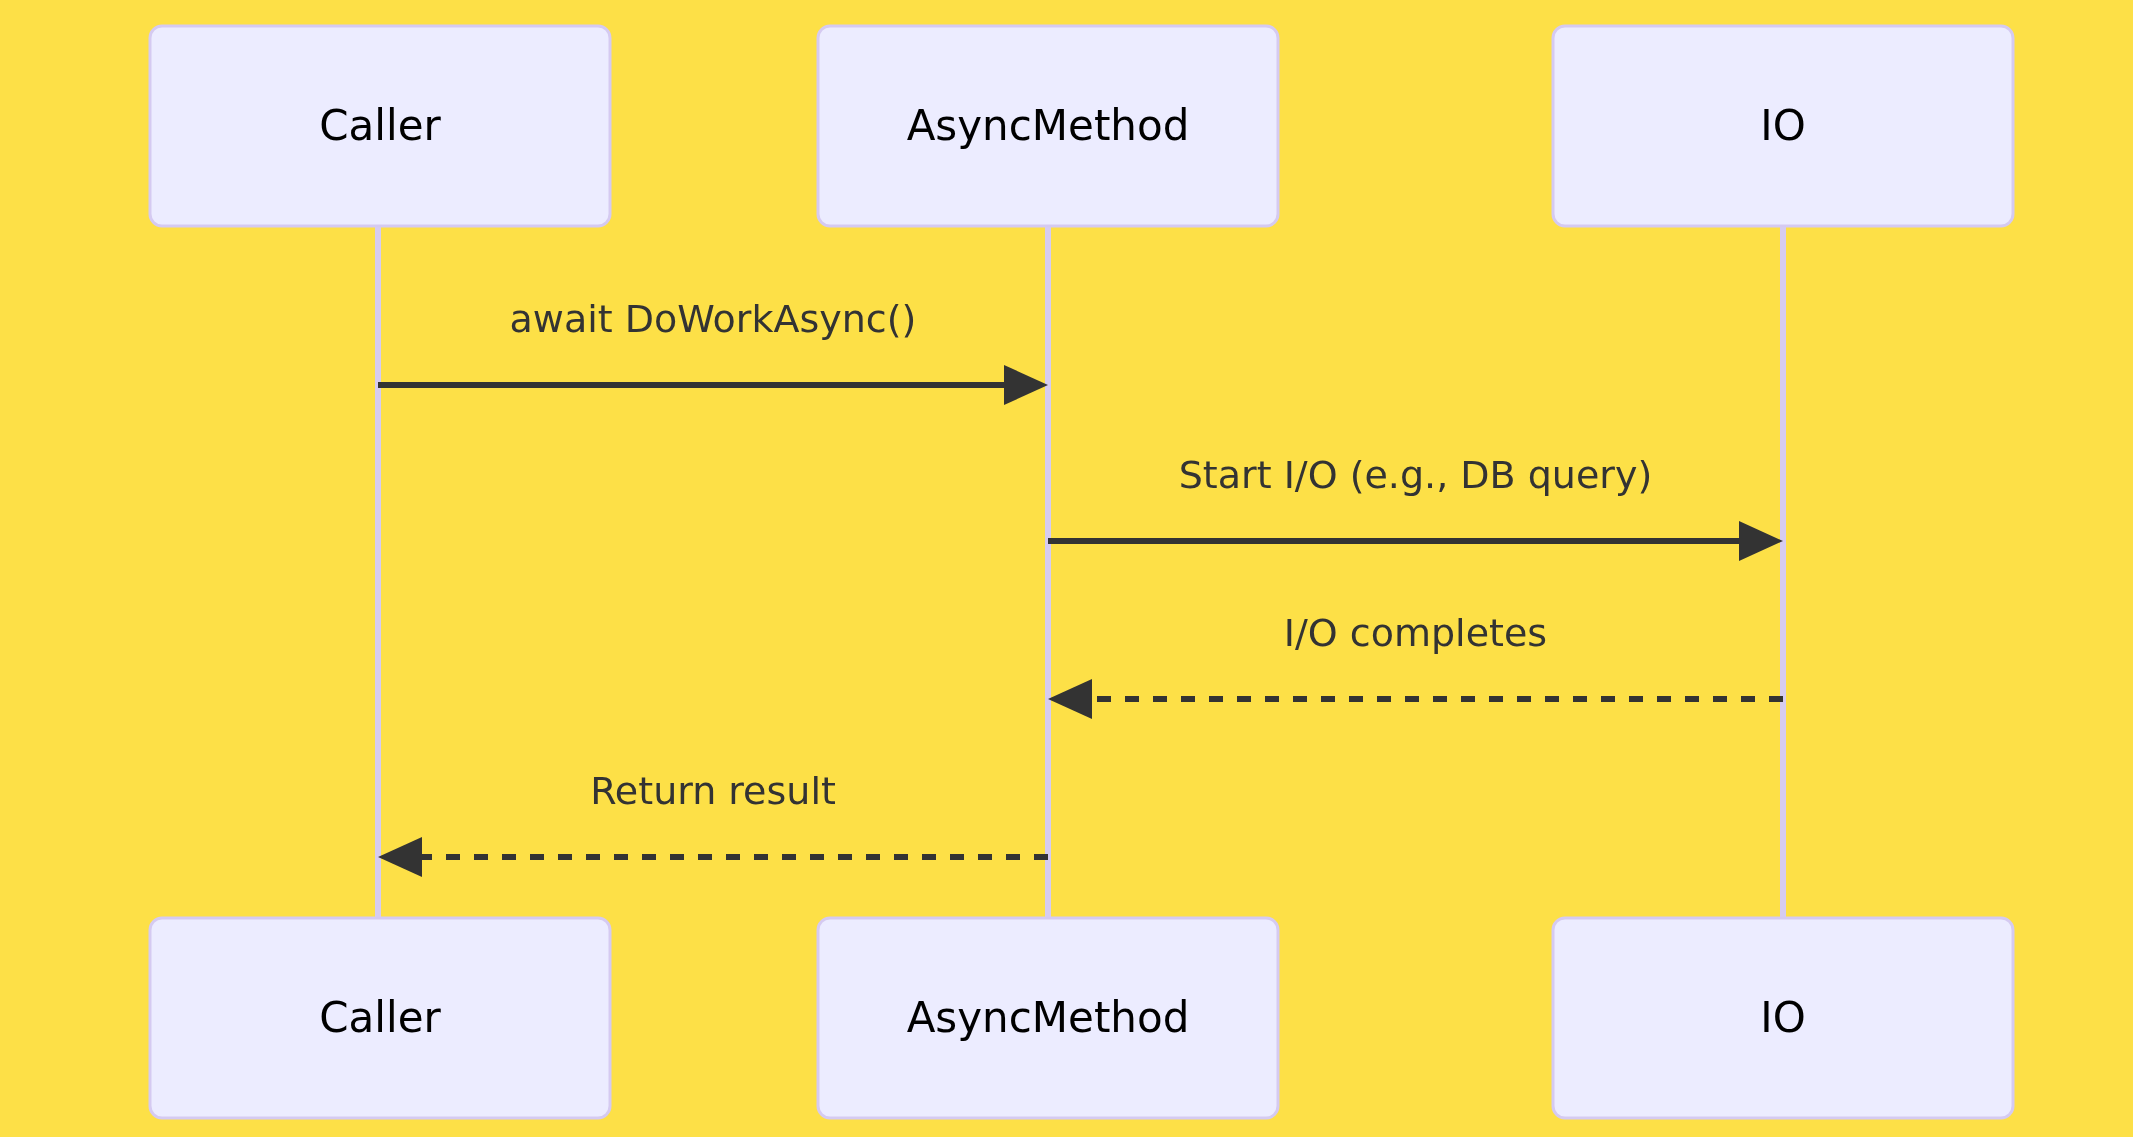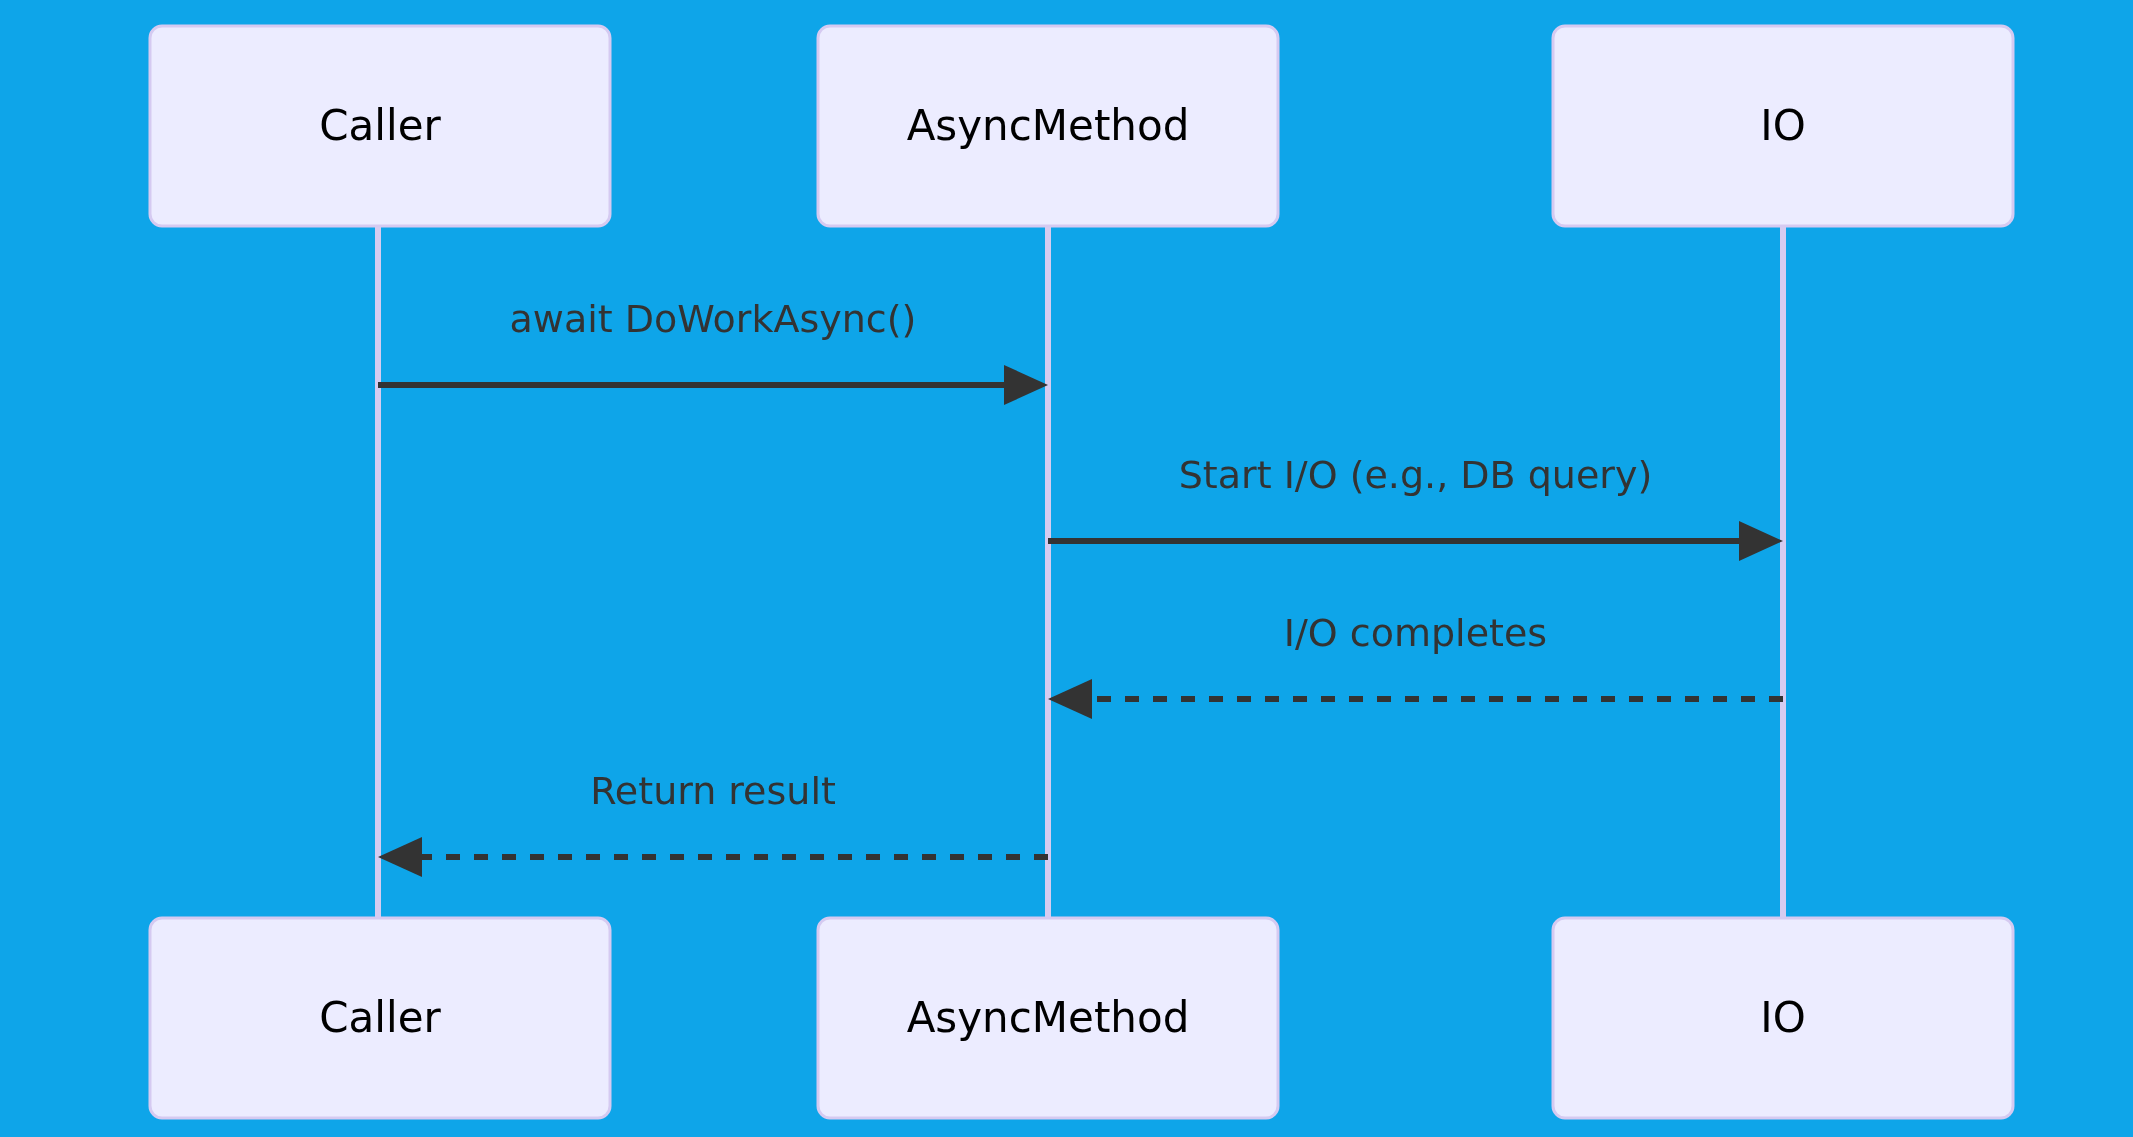--- a/index.html
+++ b/index.html
@@ -11,21 +11,21 @@
   body {
     width: 2133px;
     height: 1137px;
     font-family: "DejaVu Sans", "Liberation Sans", sans-serif;
     overflow: hidden;
   }
   #diagram-root {
     position: relative;
     width: 2133px;
     height: 1137px;
-    background: #0ea5e9;
+    background: #fde047;
   }
   #diagram-svg {
     position: absolute;
     top: 0;
     left: 0;
     width: 2133px;
     height: 1137px;
     display: block;
   }
   .actor-box {

